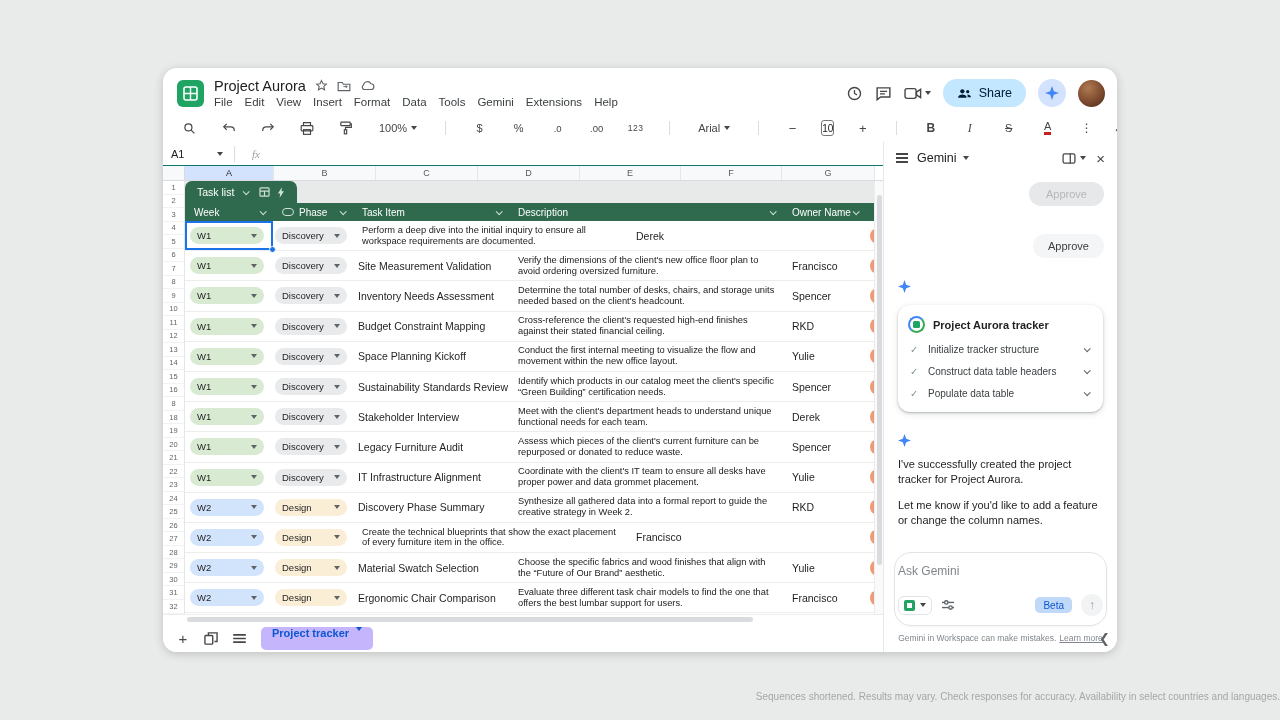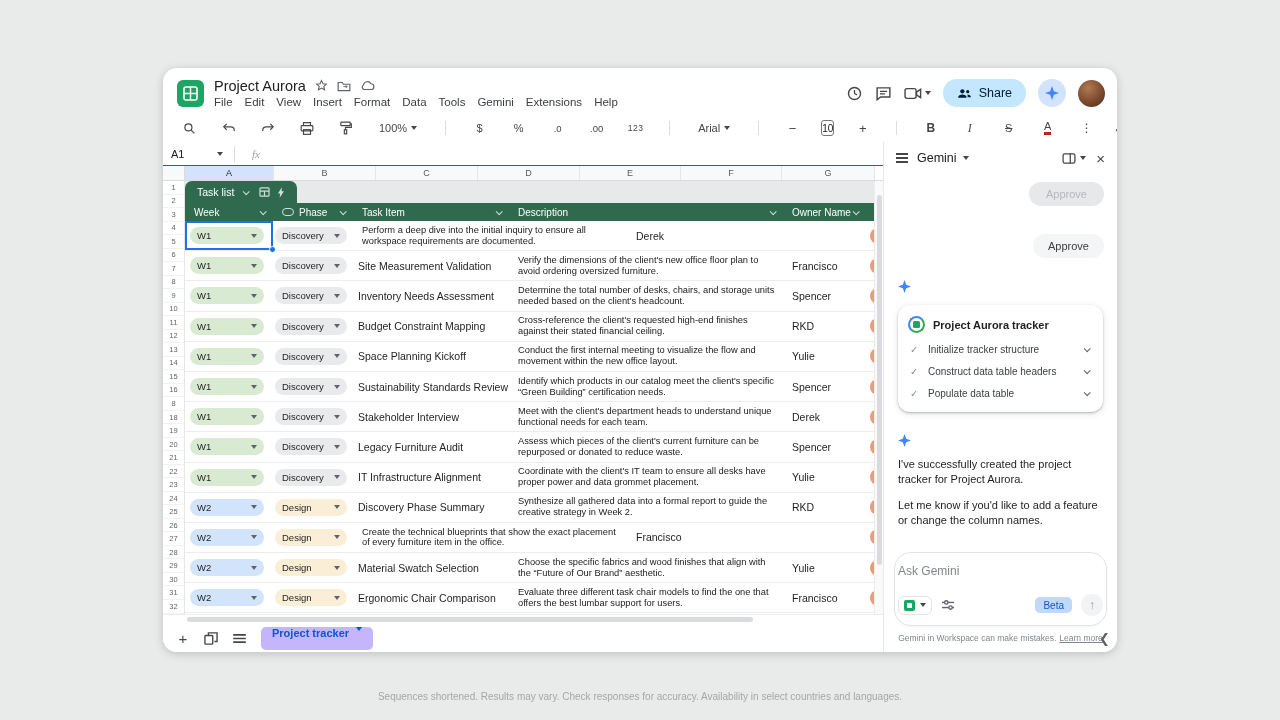--- a/index.html
+++ b/index.html
@@ -137,21 +137,21 @@
   .src-chip { display:flex; align-items:center; gap:5px; padding:3px 5px; border:1px solid #e1e3e6; border-radius:6px; }
   .gsq { width:11px; height:11px; background:#1fa463; border-radius:2px; display:grid; place-items:center; }
   .gsq i { width:5px; height:5px; background:#fff; display:block; }
   .beta { margin-left:auto; background:#c0d9f8; color:#0b57d0; font-size:10px; border-radius:5px; padding:2.5px 8px; }
   .send { width:22px; height:22px; border-radius:50%; background:#f2f3f4; display:grid; place-items:center;
     color:#9aa0a6; font-size:12px; }
   .panel-disclaimer { flex:0 0 24px; font-size:8.5px; color:#80868b; text-align:center; padding-top:5px; }
   .panel-disclaimer u { margin-left:3px; }
   .panel-collapse { position:absolute; right:7px; bottom:6px; color:#5f6368; font-size:13px; }
 
-  .caption { position:absolute; left:0; right:0; top:691px; text-align:center; font-size:10px; color:#a6a6a6; }
+  .caption { position:absolute; left:0; right:0; top:691px; text-align:right; font-size:10px; color:#a6a6a6; }
 </style>
 </head>
 <body>
 
 <div class="app-card">
 
   <div class="topbar">
     <div class="logo">
       <svg width="15" height="15" viewBox="0 0 15 15">
           <rect x="1" y="1" width="13" height="13" rx="2" fill="none" stroke="#fff" stroke-width="1.6"></rect>

